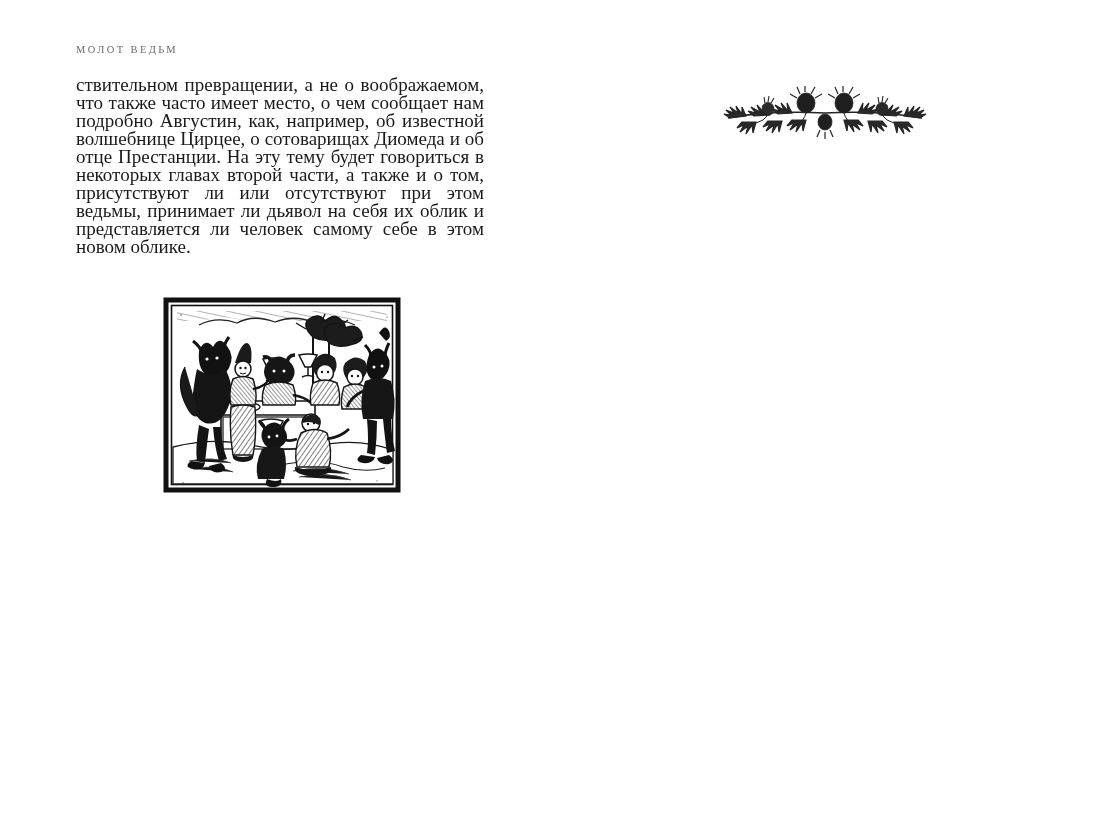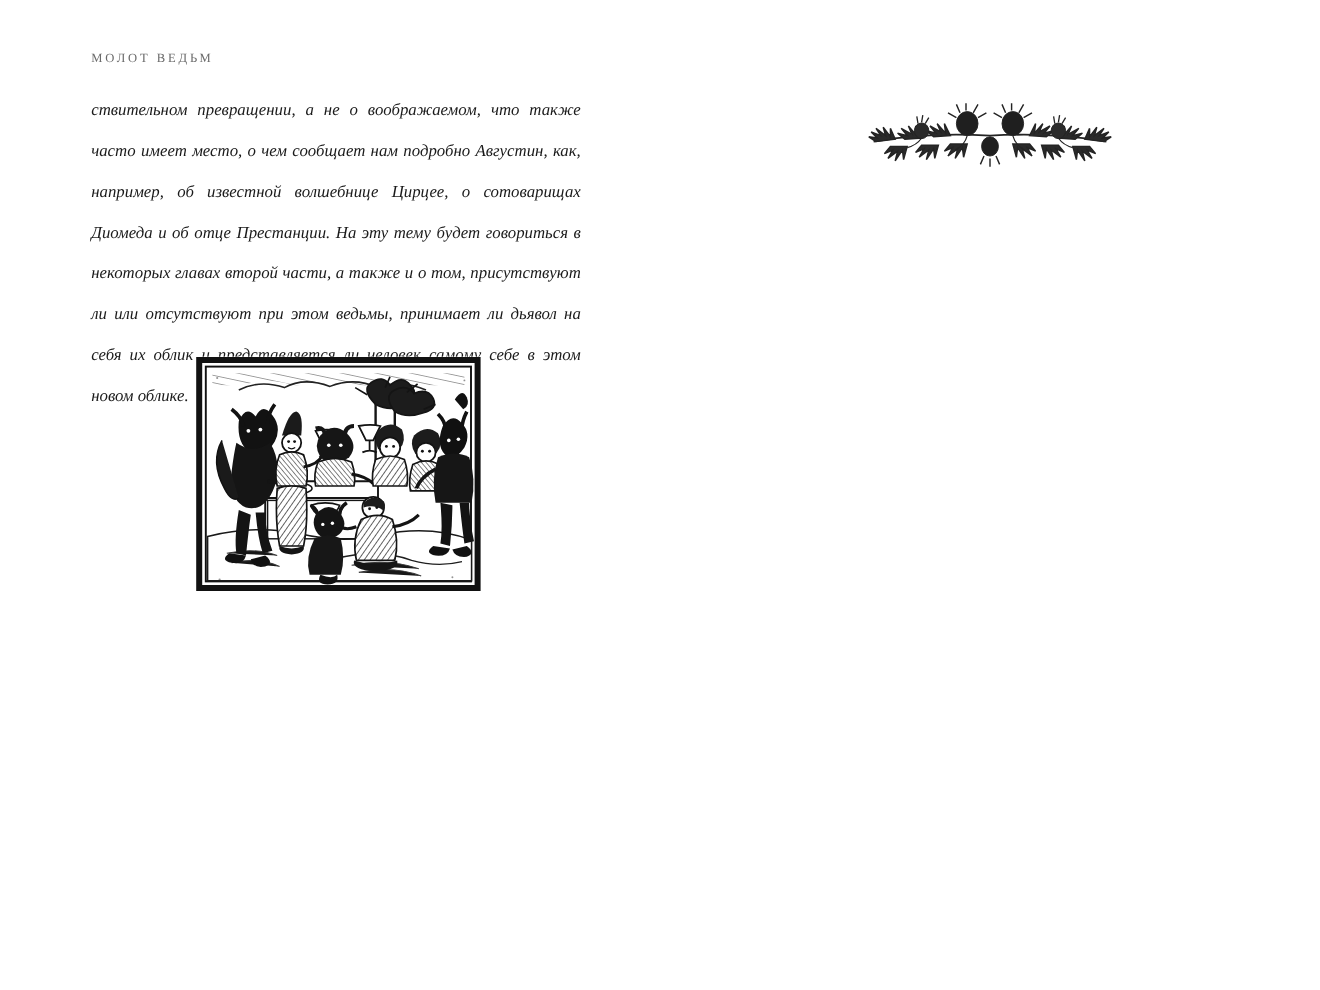--- a/index.html
+++ b/index.html
@@ -44,26 +44,25 @@
     font-variant: small-caps;
     white-space: nowrap;
   }
 
   
   .text-block-left {
     position: absolute;
     top: 76px;
     left: 76px;
     width: 408px;
-    font-size: 14px;
-    line-height: 34px;
+    font-size: 19px;
+    line-height: 18px;
     text-align: justify;
     text-align-last: left;
     hyphens: manual;
-    font-style: italic;
   }
 
   
   .woodcut-wrap {
     position: absolute;
     left: 163px;
     top: 297px;
     width: 238px;
     height: 196px;
   }

